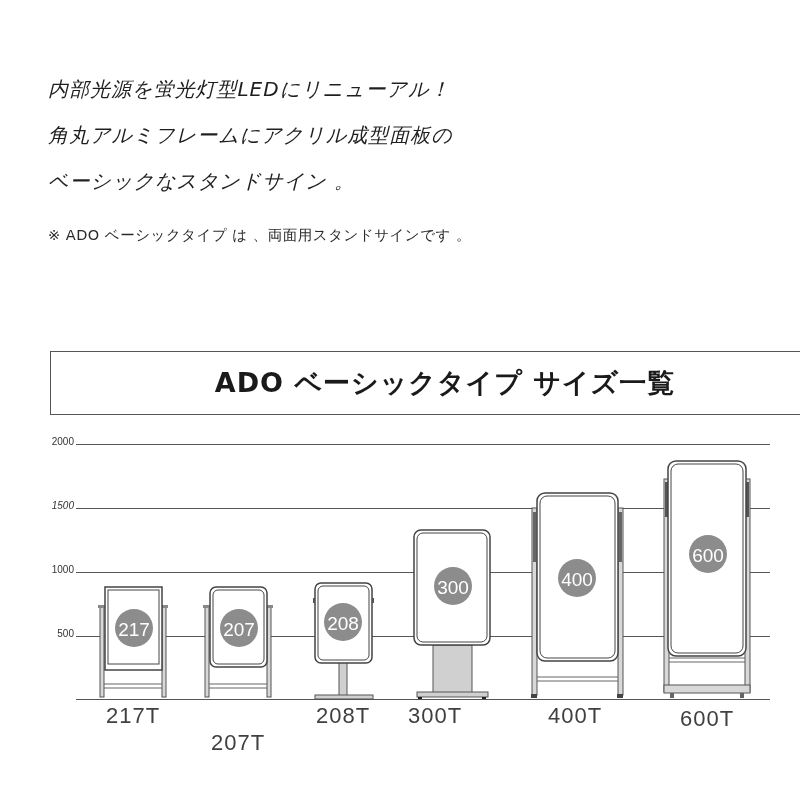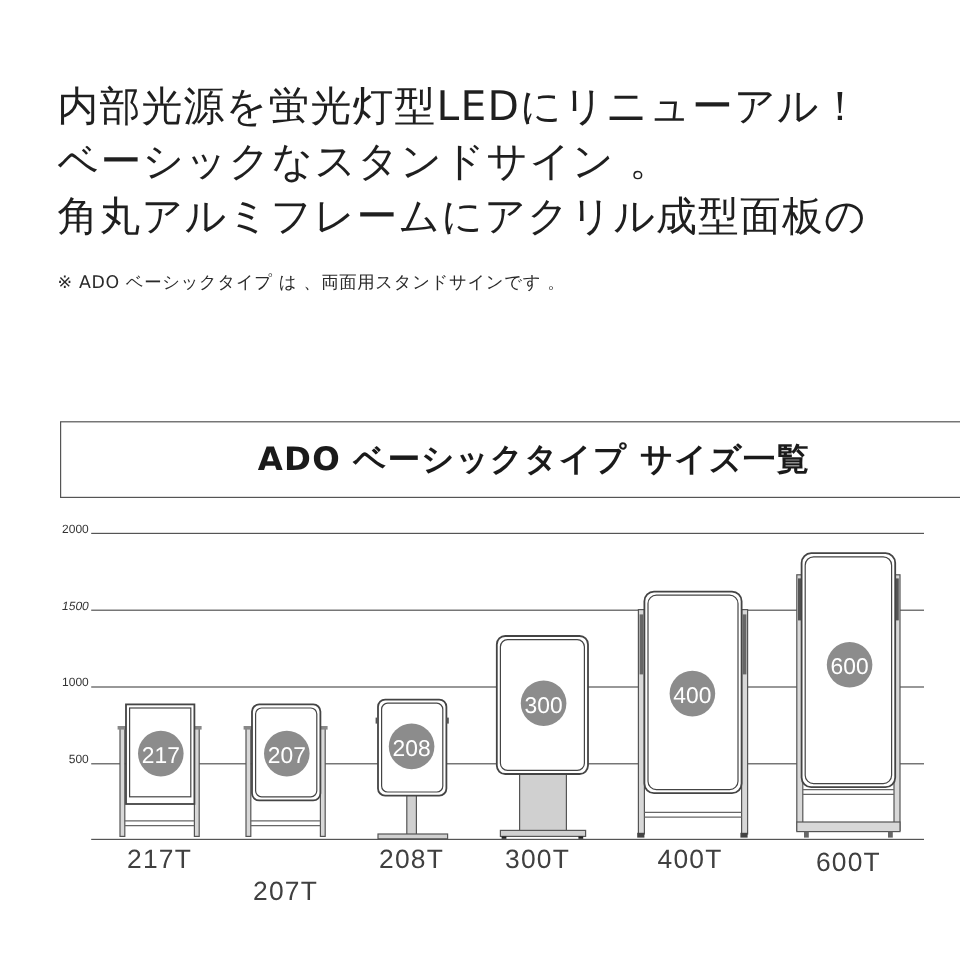--- a/index.html
+++ b/index.html
@@ -1,36 +1,36 @@
 <!DOCTYPE html>
 <html><head>
 <meta charset="utf-8">
 <style>
   html, body { margin: 0; padding: 0; background: #ffffff; }
   body { width: 800px; height: 800px; position: relative; overflow: hidden;
          font-family: "DejaVu Sans", sans-serif; color: #222; }
   .headline { position: absolute; left: 48px; top: 66px; width: 720px; }
-  .headline .line { font-size: 34px; line-height: 46px; letter-spacing: 1px; color: #1f1f1f; white-space: nowrap; }
+  .headline .line { font-size: 20px; line-height: 46px; letter-spacing: 1px; color: #1f1f1f; white-space: nowrap; font-style: italic; }
   .note { position: absolute; left: 48px; top: 226px; font-size: 14.5px; color: #2a2a2a; white-space: nowrap; letter-spacing: 0.5px; }
   .title-box { position: absolute; left: 50px; top: 351px; width: 790px; height: 64px; border: 1.5px solid #555; box-sizing: border-box;
                display: flex; align-items: center; justify-content: center; }
   .title-box span { font-size: 27px; font-weight: bold; color: #1a1a1a; letter-spacing: 1px; }
   .chart { position: absolute; left: 0; top: 0; width: 800px; height: 788px; }
   .axis-label { position: absolute; font-size: 10px; color: #333; font-family: "Liberation Sans", sans-serif; text-align: right; width: 30px; }
   .gridline { position: absolute; left: 76px; right: 30px; height: 0; border-top: 1.2px solid #555; }
   .model-label { position: absolute; font-size: 22px; color: #404040; font-family: "Liberation Sans", sans-serif; letter-spacing: 1px; text-align: center; width: 90px; }
   svg text { font-family: "Liberation Sans", sans-serif; }
 </style>
 </head>
 <body>
 
 <div class="headline">
   <div class="line">内部光源を蛍光灯型LEDにリニューアル！</div>
+  <div class="line">角丸アルミフレームにアクリル成型面板の</div>
   <div class="line">ベーシックなスタンドサイン 。</div>
-  <div class="line">角丸アルミフレームにアクリル成型面板の</div>
 </div>
 
 <div class="note">※ ADO ベーシックタイプ は 、両面用スタンドサインです 。</div>
 
 <div class="title-box">
   <span>ADO ベーシックタイプ サイズ一覧</span>
 </div>
 
 <div class="chart">
 
@@ -123,16 +123,16 @@
       <line x1="669" y1="658" x2="745" y2="658" stroke="#666" stroke-width="1"></line>
       <line x1="669" y1="662" x2="745" y2="662" stroke="#666" stroke-width="1"></line>
       <circle cx="708" cy="554" r="19" fill="#8c8c8c"></circle>
       <text x="708" y="562" font-size="19" fill="#fff" text-anchor="middle">600</text>
     </g>
   </svg>
 
   <div class="model-label" style="left:88px; top:703px;">217T</div>
   <div class="model-label" style="left:193px; top:730px;">207T</div>
   <div class="model-label" style="left:298px; top:703px;">208T</div>
-  <div class="model-label" style="left:403px; top:703px;">300T</div>
+  <div class="model-label" style="left:390px; top:703px;">300T</div>
   <div class="model-label" style="left:530px; top:703px;">400T</div>
   <div class="model-label" style="left:662px; top:706px;">600T</div>
 </div>
 
 </body></html>

